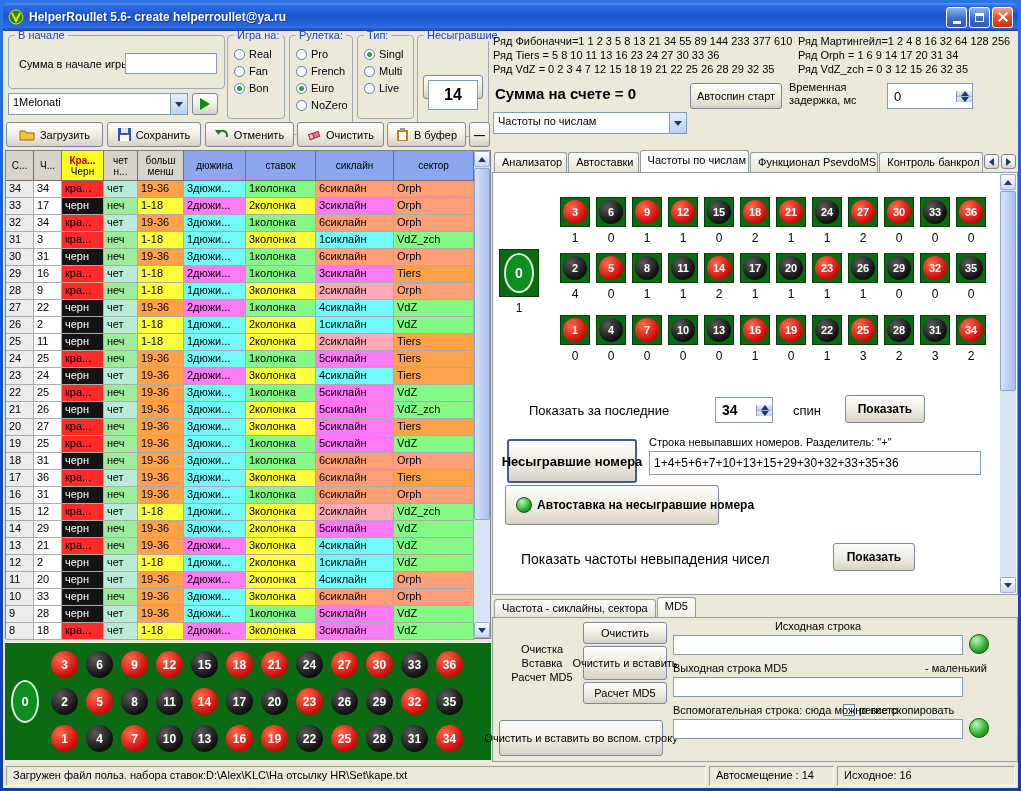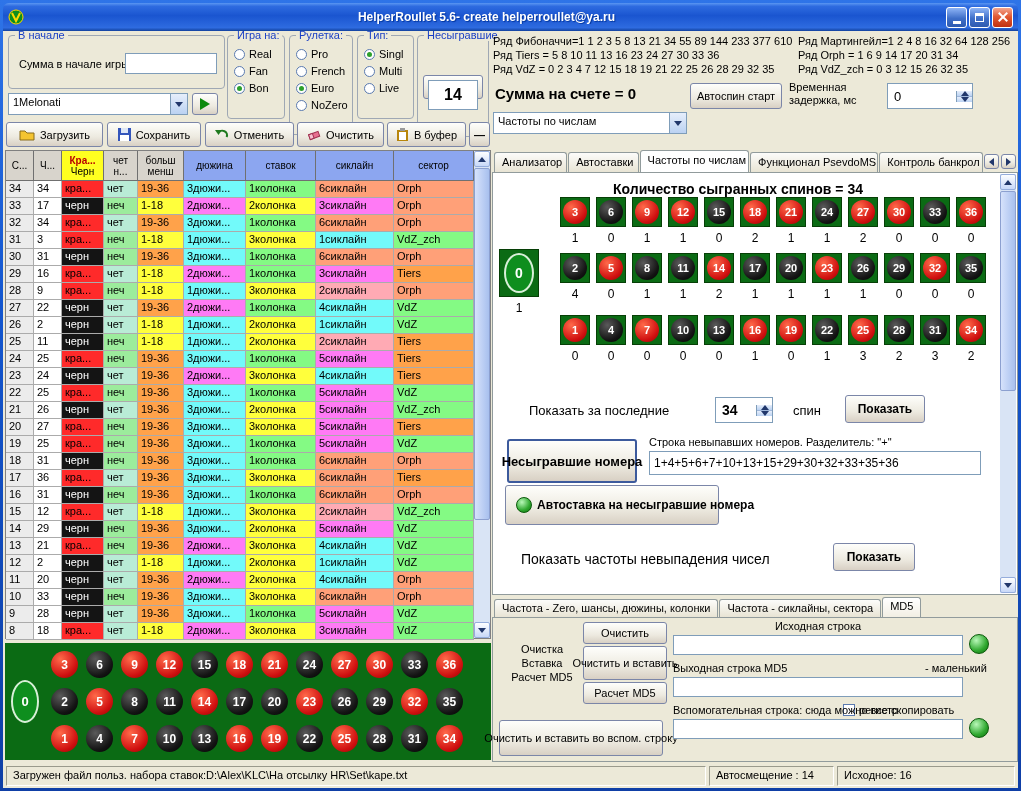--- a/index.html
+++ b/index.html
@@ -2,21 +2,21 @@
 <html><head>
 <meta charset="utf-8">
 <style>
 *{margin:0;padding:0;box-sizing:border-box;}
 html,body{width:1021px;height:791px;overflow:hidden;}
 body{font-family:"Liberation Sans",sans-serif;font-size:11px;color:#000;background:#1456CE;position:relative;}
 .window{position:absolute;inset:0;background:linear-gradient(180deg,#2E74E8,#1456CE 40%,#0F3FA6);}
 .titlebar{position:absolute;left:3px;top:3px;right:3px;height:28px;border-radius:6px 6px 0 0;
   background:linear-gradient(180deg,#5A96F2 0%,#2E6BE0 12%,#1A55D0 45%,#2E6BE0 88%,#12419E 100%);
   display:flex;align-items:center;padding:0 5px;}
-.title-text{color:#fff;font-weight:bold;font-size:12px;text-shadow:1px 1px 1px #00349C;margin-left:5px;flex:1;white-space:nowrap;overflow:hidden;text-align:center;}
+.title-text{color:#fff;font-weight:bold;font-size:12px;text-shadow:1px 1px 1px #00349C;margin-left:5px;flex:1;white-space:nowrap;overflow:hidden;}
 .cap-btn{width:21px;height:21px;border:1px solid #fff;border-radius:3px;margin-left:2px;display:flex;align-items:center;justify-content:center;}
 .cap-blue{background:linear-gradient(180deg,#8EB4F6,#3E6EC8 55%,#2E5AB0);}
 .cap-close{background:linear-gradient(180deg,#F2A690,#E25A33 45%,#C03010);}
 .glyph-min{width:8px;height:3px;background:#fff;margin-top:10px;}
 .glyph-max{width:9px;height:9px;border:1px solid #fff;border-top:3px solid #fff;}
 .glyph-x{position:relative;width:10px;height:10px;}
 .glyph-x::before,.glyph-x::after{content:"";position:absolute;left:4px;top:-1px;width:2px;height:12px;background:#fff;}
 .glyph-x::before{transform:rotate(45deg);}  .glyph-x::after{transform:rotate(-45deg);}
 .client{position:absolute;left:3px;top:31px;width:1015px;height:757px;background:#ECE9D8;overflow:hidden;}
 
@@ -818,21 +818,20 @@
           <span class="tab-arrows">
           <span class="btn tab-arrow">
               <span class="tri-left"></span>
             </span>
           <span class="btn tab-arrow">
               <span class="tri-right"></span>
             </span>
         </span>
       </div>
       <div class="rcontent">
-        <div class="spins-title">Количество сыгранных спинов = 34</div>
 
         <div class="fzero-sq">
           <div class="fzero">0</div>
         </div>
         <div class="fzero-count">1</div>
 
         <div class="fnumrow fnr0">
             <div class="fsq">
               <div class="fcirc bred">3</div>
             </div>
@@ -1023,21 +1022,20 @@
           <span class="sb-thumb" style="top:17px;height:200px;"></span>
           <span class="sb-arrow sb-bottom">
               <span class="tri-down"></span>
             </span>
         </div>
       </div>
     </div>
 
     <div class="bpanel">
       <div class="tabbar">
-          <div class="tab">Частота - Zero, шансы, дюжины, колонки</div>
           <div class="tab">Частота - сиклайны, сектора</div>
           <div class="tab active">MD5</div>
         </div>
       <div class="bcontent">
         <div class="md5-left-label">
             <div>Очистка</div>
             <div>Вставка</div>
             <div>Расчет MD5</div>
           </div>
         <div class="btn md5-clear">Очистить</div>

